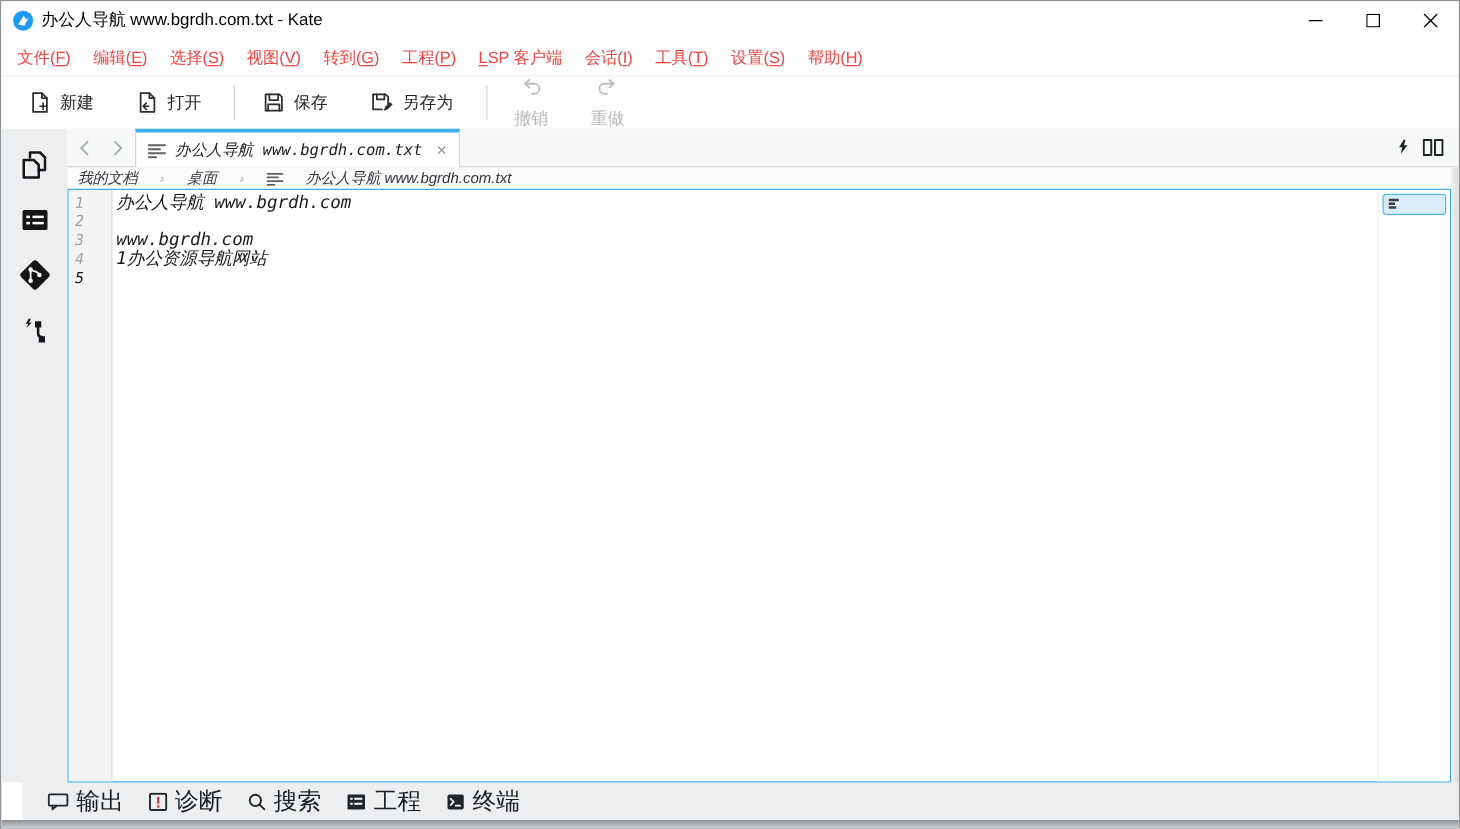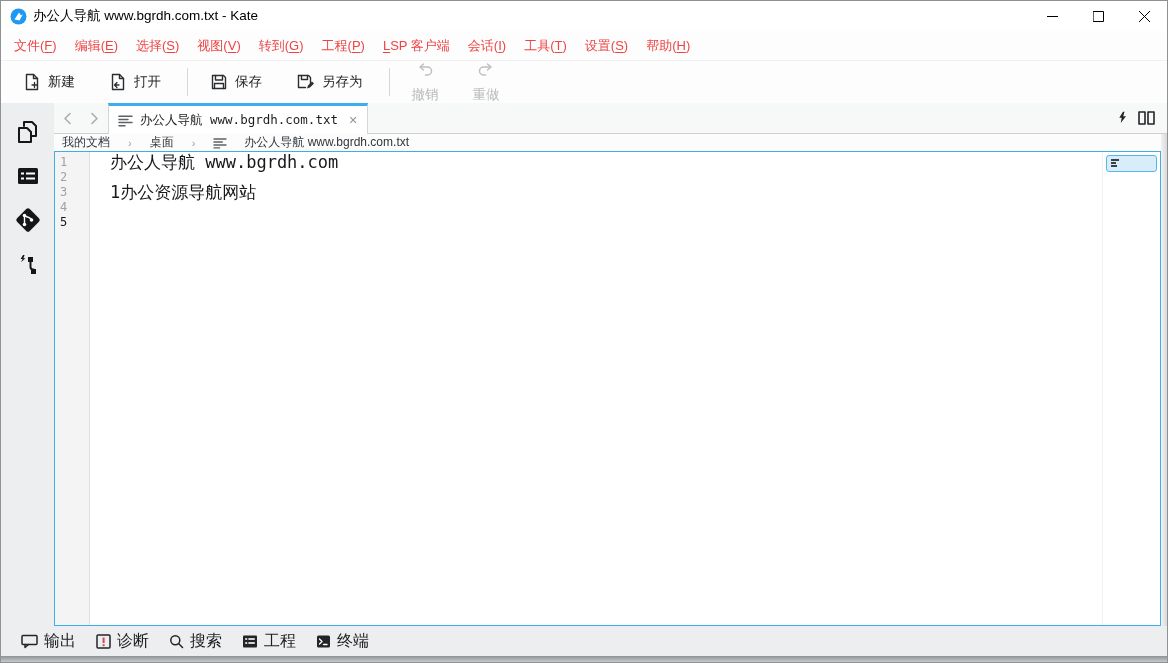--- a/index.html
+++ b/index.html
@@ -21,21 +21,21 @@
   .menu-item .key { text-decoration: underline; text-underline-offset: 2px; }
 
   
   .toolbar { height: 43px; display: flex; align-items: center; background: #fdfdfd; border-top: 1px solid #f0f0f0; padding-left: 12px; flex: none; }
   .tool-btn { display: flex; align-items: center; gap: 7px; padding: 6px 10px; margin-right: 14px; color: #232629; font-size: 13.5px; }
   .tool-btn svg { display: block; }
   .tool-btn.disabled { color: #b6b9bb; flex-direction: column; }
   .tool-sep { width: 1px; height: 28px; background: #d7d7d7; margin: 0 12px 0 2px; }
 
   
-  .main { flex: 1; display: flex; min-height: 0; }
+  .main { flex: 1; display: flex; min-height: 0; font-style: italic; }
   .sidebar { width: 53px; background: #eceef0; flex: none; display: flex; flex-direction: column; align-items: center; padding-top: 7px; }
   .side-btn { width: 40px; height: 44px; display: flex; align-items: center; justify-content: center; color: #141618; }
 
   .content { flex: 1; display: flex; flex-direction: column; min-width: 0; position: relative; }
 
   
   .tabbar { height: 31px; display: flex; align-items: stretch; background: #f7f8f8; border-bottom: 1px solid #cfcfcf; flex: none; }
   .nav-arrow { width: 27px; display: flex; align-items: center; justify-content: center; color: #a9adb0; }
   .tab { display: flex; align-items: center; background: #ffffff; border-top: 3px solid #3daee9; border-left: 1px solid #d6d6d6; border-right: 1px solid #d6d6d6; margin-bottom: -1px; padding: 0 10px 0 9px; gap: 7px; }
   .tab-title { font-family: "DejaVu Sans Mono", monospace; font-size: 12.5px; color: #1b1e20; white-space: nowrap; }
@@ -46,36 +46,36 @@
   
   .breadcrumb { height: 17px; display: flex; align-items: center; background: #fcfcfc; padding-left: 8px; gap: 17px; font-size: 12px; color: #31363b; flex: none; white-space: nowrap; }
   .crumb-sep { color: #9a9ea1; font-size: 11px; padding: 0 1px; }
   .breadcrumb svg { flex: none; }
 
   
   .editor-wrap { flex: 1; display: flex; min-height: 0; margin-right: 6px; border: 1px solid #3daee9; background: #ffffff; position: relative; }
   .gutter { width: 35px; background: #f4f4f4; border-right: 1px solid #e0e0e0; font-family: "DejaVu Sans Mono", monospace; font-size: 12px; color: #9fa3a6; padding-top: 3px; flex: none; }
   .gutter .ln { height: 15px; line-height: 15px; padding-left: 5px; }
   .gutter .ln.current { color: #17191b; }
-  .code { flex: 1; font-family: "DejaVu Sans Mono", monospace; font-size: 17px; color: #17191b; padding: 3px 0 0 3px; min-width: 0; margin-left: 17px; }
+  .code { flex: 1; font-family: "DejaVu Sans Mono", monospace; font-size: 14px; color: #17191b; padding: 3px 0 0 3px; min-width: 0; }
   .code .cl { height: 15px; line-height: 15px; white-space: pre; }
   .caret { display: inline-block; width: 2px; height: 13px; background: #000; vertical-align: -2px; }
 
   .minimap { position: absolute; top: 0; right: 0; width: 58px; height: 100%; background: #ffffff; border-left: 1px solid #f0f0f0; }
   .mini-view { position: absolute; top: 3px; left: 3px; right: 3px; height: 17px; background: #d9ecf9; border: 1px solid #55b8ec; border-radius: 3px; }
   .mini-marks { position: absolute; top: 3px; left: 4px; }
   .mini-marks i { display: block; background: #3a3f44; height: 2px; margin-bottom: 1px; }
   .mini-marks i:nth-child(1){ width: 8px; }
   .mini-marks i:nth-child(2){ width: 5px; }
   .mini-marks i:nth-child(3){ width: 6px; }
 
   .right-edge { position: absolute; top: 31px; right: 0; bottom: 0; width: 6px; background: linear-gradient(to right,#f2f2f2,#d9d9d9); }
 
   
-  .statusbar { height: 30px; background: #eceef0; display: flex; align-items: center; padding: 0 14px 0 10px; flex: none; font-size: 16px; color: #1b1e20; }
+  .statusbar { height: 30px; background: #eceef0; display: flex; align-items: center; padding: 0 14px 0 10px; flex: none; font-size: 19px; color: #1b1e20; margin-left: 17px; }
   .status-toggle { display: flex; align-items: center; gap: 6px; padding: 0 10px; height: 100%; }
   .status-right { margin-left: auto; display: flex; align-items: center; gap: 26px; }
   .status-item { white-space: nowrap; }
   .bottom-shadow { height: 6px; background: linear-gradient(#8f9295,#c7c9cb); flex: none; }
 
   svg { stroke-linecap: round; stroke-linejoin: round; }
 </style>
 </head>
 <body>
 
@@ -309,20 +309,21 @@
         <div class="gutter">
           <div class="ln">1</div>
           <div class="ln">2</div>
           <div class="ln">3</div>
           <div class="ln">4</div>
           <div class="ln current">5</div>
         </div>
         <div class="code">
           <div class="cl">办公人导航 www.bgrdh.com</div>
           <div class="cl"></div>
+          <div class="cl">www.bgrdh.com</div>
           <div class="cl">1办公资源导航网站</div>
         </div>
         <div class="minimap">
           <div class="mini-view">
             <div class="mini-marks">
                 <i></i>
                 <i></i>
                 <i></i>
               </div>
           </div>

